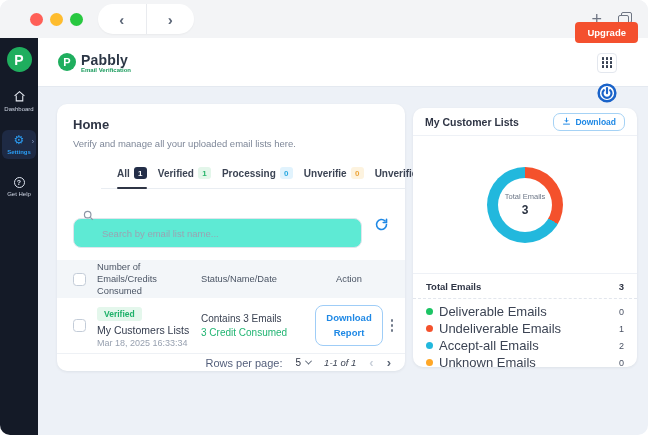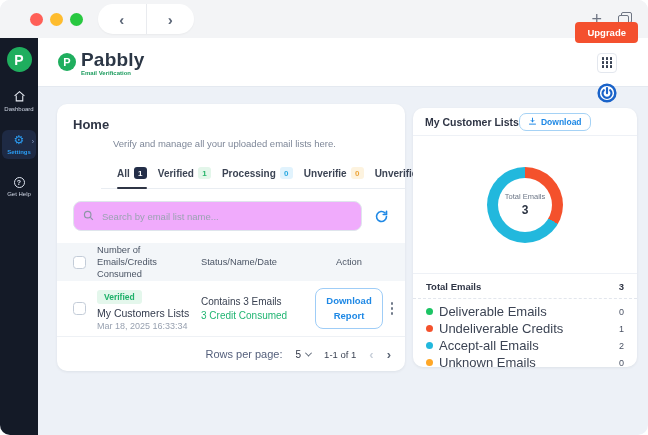--- a/index.html
+++ b/index.html
@@ -28,49 +28,49 @@
   .side-item.active { background:#1e2a44; position:relative; }
   .side-item.active .lbl { color:#2b9cf2; font-weight:bold; }
   .side-arrow { position:absolute; right:2px; top:8px; color:#8aa0c8; font-size:7px; }
   .gear-glyph { font-family:"DejaVu Sans",sans-serif; font-size:12px; color:#2b9cf2; line-height:1; }
   .qmark { width:11px; height:11px; border:1.2px solid #dfe5f0; border-radius:50%; color:#dfe5f0; font-size:7px; font-weight:bold; display:flex; align-items:center; justify-content:center; }
 
   
   .appheader { position:absolute; top:38px; left:38px; right:0; height:49px; background:#fff; border-bottom:1px solid #e4e9f0; display:flex; align-items:center; padding:0 10px 0 20px; }
   .brandwrap { display:flex; align-items:center; gap:5px; }
   .brand-circle { width:18px; height:18px; border-radius:50%; background:#1fae5e; color:#fff; font-weight:bold; font-size:11px; display:flex; align-items:center; justify-content:center; }
-  .brand-name { font-size:19px; font-weight:bold; color:#2b3645; letter-spacing:.2px; }
+  .brand-name { font-size:14px; font-weight:bold; color:#2b3645; letter-spacing:.2px; }
   .brand-sub { font-size:6px; color:#1c9c5e; font-weight:bold; margin-top:-1px; }
   .hdr-right { margin-left:auto; display:flex; align-items:center; gap:10px;flex-direction:column; }
   .upgrade-btn { background:#f4502e; color:#fff; font-size:9.5px; font-weight:bold; padding:5px 12px; border-radius:4px; border:none; cursor:pointer; }
   .gridicon { width:20px; height:20px; background:#fff; border:1px solid #e3e7ee; border-radius:4px; display:grid; grid-template-columns:repeat(3,2.4px); grid-template-rows:repeat(3,2.4px); gap:1.6px; align-content:center; justify-content:center; cursor:pointer; }
   .gridicon i { background:#3a4354; border-radius:.5px; }
 
   
   .content { position:absolute; top:87px; left:38px; right:0; bottom:0; }
   .card { background:#fff; border-radius:10px; box-shadow:0 1px 3px rgba(16,24,40,.07); position:absolute; }
   .home-card { left:19px; top:17px; width:348px; height:267px; display:flex; flex-direction:column;justify-content:center; }
   .hc-pad { padding:13px 16px 0; }
   .home-title { font-size:13px; font-weight:bold; color:#2f3545; }
-  .home-sub { font-size:9.5px; color:#7e8798; margin-top:6px;margin-left:40px; }
+  .home-sub { font-size:9.5px; color:#7e8798; margin-top:6px; }
 
   .tabsrow { display:flex; align-items:flex-end; gap:11px; padding:0 16px; margin-top:13px; border-bottom:1px solid #e9edf2; height:27px;margin-left:44px; }
   .tab { display:flex; align-items:center; gap:4px; padding-bottom:9px; position:relative; cursor:pointer; }
   .tab-label { font-size:10px; color:#3c4454; font-weight:bold; }
   .tab.active::after { content:""; position:absolute; left:0; right:0; bottom:-1px; height:2px; background:#2f3545; border-radius:2px; }
   .badge { min-width:13px; height:12px; border-radius:3px; font-size:8px; font-weight:bold; display:flex; align-items:center; justify-content:center; padding:0 3px; }
   .badge.dark { background:#232e48; color:#fff; }
   .badge.green { background:#e3f6ea; color:#27b56a; }
   .badge.blue { background:#e1f3fd; color:#29a8e0; }
   .badge.amber { background:#fdf3df; color:#eda53a; }
   .tab-more { margin-left:auto; color:#4a5264; font-size:11px; font-weight:bold; padding-bottom:9px; cursor:pointer; }
 
   .searchrow { display:flex; align-items:center; gap:12px; padding:0 16px; margin-top:12px; }
   .searchbox { position:relative; flex:1; }
-  .searchbox input { width:100%; height:30px; border:1px solid #dfe5ec; border-radius:8px; padding:0 8px 0 28px; font-size:9.5px; color:#3c4454; outline:none; font-family:"Liberation Sans",sans-serif; background:#f0abfc; }
+  .searchbox input { width:100%; height:30px; border:1px solid #dfe5ec; border-radius:8px; padding:0 8px 0 28px; font-size:9.5px; color:#3c4454; outline:none; font-family:"Liberation Sans",sans-serif; background:#5eead4;margin-top:17px; }
   .searchbox input::placeholder { color:#9aa3b2; }
   .searchbox svg { position:absolute; left:9px; top:8px; }
   .refresh-btn { background:none; border:none; cursor:pointer; display:flex; padding:0; }
 
   .tgrid { display:grid; grid-template-columns:24px 104px 112px 72px 14px; align-items:center; padding:0 6px 0 16px; }
   .thead { background:#f3f6f9; height:38px; margin-top:12px; }
   .th { font-size:9.3px; color:#4b5565; line-height:1.3; }
   .checkbox { width:13px; height:13px; border:1.5px solid #c3ccd8; border-radius:3.5px; background:#fff; cursor:pointer; }
   .trow { height:56px; border-bottom:1px solid #eef1f5; }
   .vbadge { display:inline-block; background:#e4f7ec; color:#1fb16a; font-size:8.5px; font-weight:bold; padding:2px 7px; border-radius:3px; }
@@ -80,28 +80,28 @@
   .rcredits { font-size:10px; color:#22b573; margin-top:3px; }
   .dl-report { width:68px; background:#fff; border:1px solid #9fcdf7; border-radius:8px; color:#1e88e5; font-size:9.5px; font-weight:bold; padding:5px 4px; line-height:1.5; cursor:pointer; font-family:"Liberation Sans",sans-serif; }
   .kebab { display:flex; flex-direction:column; gap:2.5px; align-items:center; cursor:pointer; padding:2px; }
   .kebab i { width:2.5px; height:2.5px; border-radius:50%; background:#707a8a; }
 
   .pagerow { display:flex; align-items:center; justify-content:flex-end; gap:13px; padding:0 14px; flex:1; }
   .page-label { font-size:11px; color:#55607c; }
   .rpp { display:flex; align-items:center; gap:5px; cursor:pointer; }
   .rpp-val { font-size:10px; color:#2f3545; }
   .chev-down { width:5px; height:5px; border-right:1.4px solid #5b6575; border-bottom:1.4px solid #5b6575; transform:rotate(45deg) translate(-1px,-1px); }
-  .page-range { font-size:9.5px; color:#3c4454; }
+  .page-range { font-size:9.5px; color:#3c4454;font-style:italic; }
   .pg-arrow { font-size:13px; font-weight:bold; cursor:pointer; line-height:1; }
   .pg-prev { color:#c9d0da; }
   .pg-next { color:#5b6575; }
 
   
   .right-card { left:375px; top:21px; width:224px; height:259px; }
-  .panel-head { height:28px; padding:0 12px; display:flex; align-items:center; justify-content:flex-start; border-bottom:1px solid #eef1f6; }
+  .panel-head { height:28px; padding:0 12px; display:flex; align-items:center; justify-content:space-between; border-bottom:1px solid #eef1f6; }
   .panel-title { font-size:10.5px; font-weight:bold; color:#2f3545; }
   .dl-btn { display:flex; align-items:center; gap:4px; border:1px solid #a5d2f5; background:#fff; border-radius:7px; padding:3px 8px; color:#1e88e5; font-size:8.5px; font-weight:bold; cursor:pointer; font-family:"Liberation Sans",sans-serif; }
   .donut-wrap { height:137px; display:flex; align-items:center; justify-content:center; }
   .donut { position:relative; width:76px; height:76px; border-radius:50%; }
   .donut::after { content:""; position:absolute; inset:11px; background:#fff; border-radius:50%; }
   .donut-center { position:absolute; inset:0; display:flex; flex-direction:column; align-items:center; justify-content:center; z-index:1; gap:2px; }
   .dc-label { font-size:7.5px; color:#6c7686; }
   .dc-value { font-size:12px; font-weight:bold; color:#2b3342; }
   .total-row { display:flex; justify-content:space-between; padding:7px 13px 6px; border-top:1px solid #eef1f6; border-bottom:1px dashed #e2e6ed; }
   .total-row span { font-size:9.5px; font-weight:bold; color:#2f3545; }
@@ -304,21 +304,21 @@
       </div>
 
       <div class="legend">
         <div class="legend-row">
           <span class="dot" style="background: rgb(28, 196, 100);"></span>
           <span class="lg-label">Deliverable Emails</span>
           <span class="lg-val">0</span>
         </div>
         <div class="legend-row">
           <span class="dot" style="background: rgb(244, 81, 44);"></span>
-          <span class="lg-label">Undeliverable Credits</span>
+          <span class="lg-label">Undeliverable Emails</span>
           <span class="lg-val">1</span>
         </div>
         <div class="legend-row">
           <span class="dot" style="background: rgb(34, 184, 221);"></span>
           <span class="lg-label">Accept-all Emails</span>
           <span class="lg-val">2</span>
         </div>
         <div class="legend-row">
           <span class="dot" style="background: rgb(255, 167, 38);"></span>
           <span class="lg-label">Unknown Emails</span>

